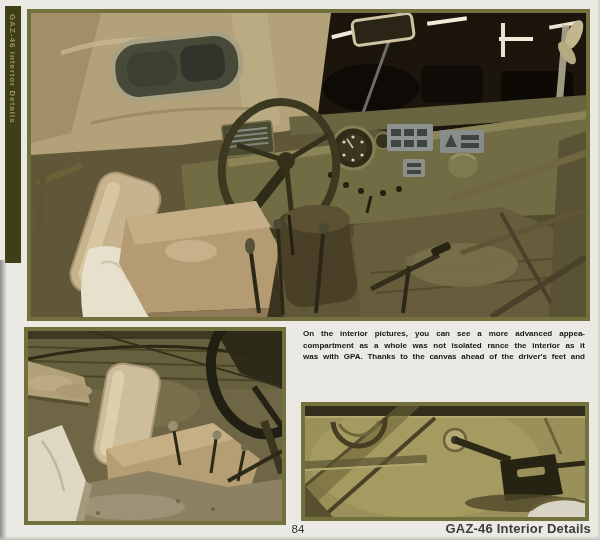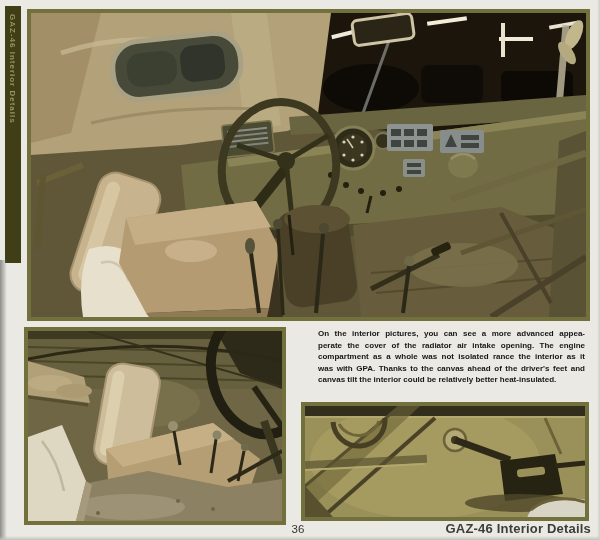--- a/index.html
+++ b/index.html
@@ -24,21 +24,21 @@
   
   .photo{position:absolute;border:4px solid var(--photo-border,#72703c);box-sizing:border-box;background:#5f5738;}
   .photo svg{display:block;}
   .photo-main{left:27px;top:9px;width:563px;height:312px;}
   .photo-seat{left:24px;top:327px;width:262px;height:198px;}
   .photo-foot{left:301px;top:402px;width:288px;height:119px;border-width:4px;}
 
   
   .text-block{position:absolute;left:303px;top:328px;width:282px;
     color:var(--body-text,#161616);font-size:8px;font-weight:bold;line-height:11.6px;}
-  .text-line{text-align:justify;text-align-last:justify;margin-left:15px;}
+  .text-line{text-align:justify;text-align-last:justify;}
   .text-line.last{text-align-last:left;}
 
   
   .page-number{position:absolute;left:284px;top:523px;width:28px;text-align:center;
     font-size:11.5px;color:#35352f;}
   .footer-title{position:absolute;left:400px;top:521px;width:191px;text-align:right;
     font-size:13px;font-weight:bold;color:var(--footer-text,#3c3c38);letter-spacing:.2px;}
 </style>
 </head>
 <body>
@@ -245,24 +245,22 @@
       <circle cx="70" cy="182" r="2" fill="#6e6546"></circle>
 
       <path d="M0,106 L34,94 L58,150 L48,190 L0,190 Z" fill="#ded7c2"></path>
       <path d="M14,110 Q30,130 36,160" stroke="#c0b79e" stroke-width="2.5" fill="none"></path>
       <path d="M58,150 L48,190 L56,190 L64,154 Z" fill="#a79a7c"></path>
     </svg>
   </div>
 
   <div class="text-block">
     <div class="text-line">On the interior pictures, you can see a more advanced appea-</div>
-    <div class="text-line">perate the cover of the radiator air intake opening. The engine</div>
     <div class="text-line">compartment as a whole was not isolated rance the interior as it</div>
     <div class="text-line">was with GPA.  Thanks to the canvas ahead of the driver's feet and</div>
-    <div class="text-line last">canvas tilt the interior could be relatively better heat-insulated.</div>
   </div>
 
   <div class="photo photo-foot">
     <svg width="280" height="111" viewBox="0 0 280 111">
       <rect width="280" height="111" fill="#9a9059"></rect>
       <ellipse cx="120" cy="55" rx="115" ry="58" fill="#a89c62" opacity="0.8"></ellipse>
       <rect x="0" y="0" width="280" height="10" fill="#332e1c"></rect>
       <rect x="0" y="10" width="280" height="2" fill="#b3a96e"></rect>
 
       <polygon points="0,80 95,0 115,0 12,96" fill="#6e6539" opacity="0.6"></polygon>
@@ -281,19 +279,19 @@
       <rect x="212" y="62" width="28" height="8" rx="3" fill="#9a9059" transform="rotate(-6 226 66)"></rect>
       <line x1="250" y1="60" x2="280" y2="57" stroke="#2b2615" stroke-width="5"></line>
       <ellipse cx="215" cy="97" rx="55" ry="9" fill="#4f4729" opacity="0.8"></ellipse>
       <line x1="240" y1="12" x2="256" y2="48" stroke="#6b6238" stroke-width="3"></line>
 
       <ellipse cx="264" cy="114" rx="42" ry="22" fill="#d9d5c6"></ellipse>
       <path d="M226,104 A40,24 0 0 1 280,96" stroke="#6b6139" stroke-width="3" fill="none"></path>
     </svg>
   </div>
 
-  <div class="page-number">36</div>
+  <div class="page-number">84</div>
   <div class="footer-title">GAZ-46 Interior Details</div>
 
   <div class="edge-left"></div>
   <div class="edge-bottom"></div>
   <div class="edge-right"></div>
 </div>
 
 </body></html>

